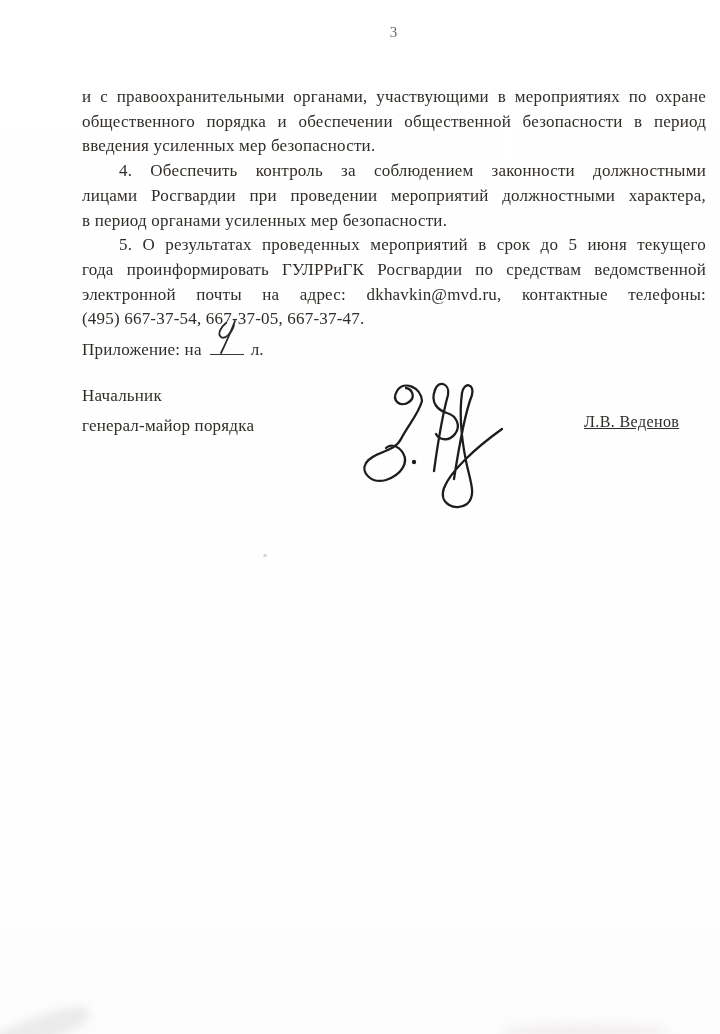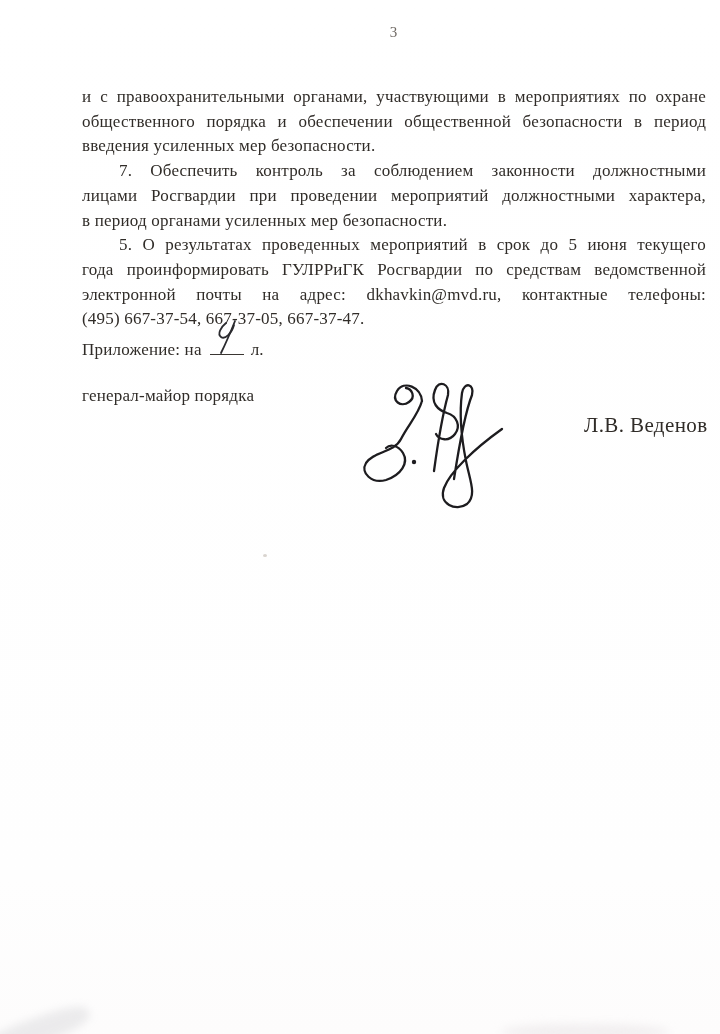--- a/index.html
+++ b/index.html
@@ -53,23 +53,24 @@
   .blank-slot svg{
     position:absolute;left:3px;bottom:-2px;
   }
   .signoff-left{
     position:absolute;top:381px;left:82px;
     font-size:17px;line-height:29.5px;
     color:#302c28;letter-spacing:.2px;
   }
   .signoff-name{
     position:absolute;top:413px;left:584px;width:120px;
-    font-size:21px;color:#302c28;
+    font-size:16px;color:#302c28;
     letter-spacing:.4px;
     white-space:nowrap;
+    text-decoration:underline;
   }
   .signature{
     position:absolute;top:357px;left:350px;
     width:180px;height:158px;
   }
   .speck{
     position:absolute;top:554px;left:263px;
     width:4px;height:3px;border-radius:50%;
     background:#d9d4cf;
   }
@@ -94,38 +95,39 @@
 
 <div class="page">
 
   <div class="page-number">3</div>
 
   <div class="body-text">
     <div class="line">и с правоохранительными органами, участвующими в мероприятиях по охране</div>
     <div class="line">общественного порядка и обеспечении общественной безопасности в период</div>
     <div class="line last">введения усиленных мер безопасности.</div>
 
-    <div class="line indent">7. Обеспечить контроль за соблюдением законности должностными</div>
+    <div class="line indent">4. Обеспечить контроль за соблюдением законности должностными</div>
     <div class="line">лицами Росгвардии при проведении мероприятий должностными характера,</div>
     <div class="line last">в период органами усиленных мер безопасности.</div>
 
     <div class="line indent">5. О результатах проведенных мероприятий в срок до 5 июня текущего</div>
     <div class="line">года проинформировать ГУЛРРиГК Росгвардии по средствам ведомственной</div>
     <div class="line">электронной почты на адрес: dkhavkin@mvd.ru, контактные телефоны:</div>
     <div class="line last">(495) 667-37-54, 667-37-05, 667-37-47.</div>
   </div>
 
   <div class="attachment">
     <span>Приложение: на</span><span class="blank-slot"><svg width="26" height="38" viewBox="0 0 26 38">
         <path d="M13 5 C8 9 4 16 8 19 C12 22 19 15 21 7" fill="none" stroke="#2a2a2e" stroke-width="1.8" stroke-linecap="round"></path>
         <path d="M22 3 C18 13 13 25 8 35" fill="none" stroke="#2a2a2e" stroke-width="1.8" stroke-linecap="round"></path>
       </svg></span><span>л.</span>
   </div>
 
   <div class="signoff-left">
+    <div>Начальник</div>
     <div>генерал-майор порядка</div>
   </div>
 
   <svg class="signature" viewBox="0 0 180 158">
     <g fill="none" stroke="#1d1c1f" stroke-width="2.3" stroke-linecap="round">
       <path d="M72 44 C71 30 54 23 47 34 C41 44 51 51 59 45 C66 40 62 32 56 31 M72 44 C68 58 58 68 51 82 C44 96 24 94 16 106 C10 116 22 127 36 123 C51 118 59 106 53 96 C48 88 40 87 36 91"></path>
       <path d="M84 114 C87 92 93 56 98 38 C100 27 89 22 85 33 C80 46 88 53 97 56 C107 59 111 69 105 77 C99 85 89 83 86 77"></path>
       <path d="M104 122 C108 96 114 58 122 38 C125 27 114 24 112 36 C109 58 112 84 116 104 C120 124 127 138 117 147 C106 155 88 147 94 131 C100 115 124 92 152 72"></path>
     </g>
     <circle cx="64" cy="105" r="2.2" fill="#1d1c1f"></circle>

